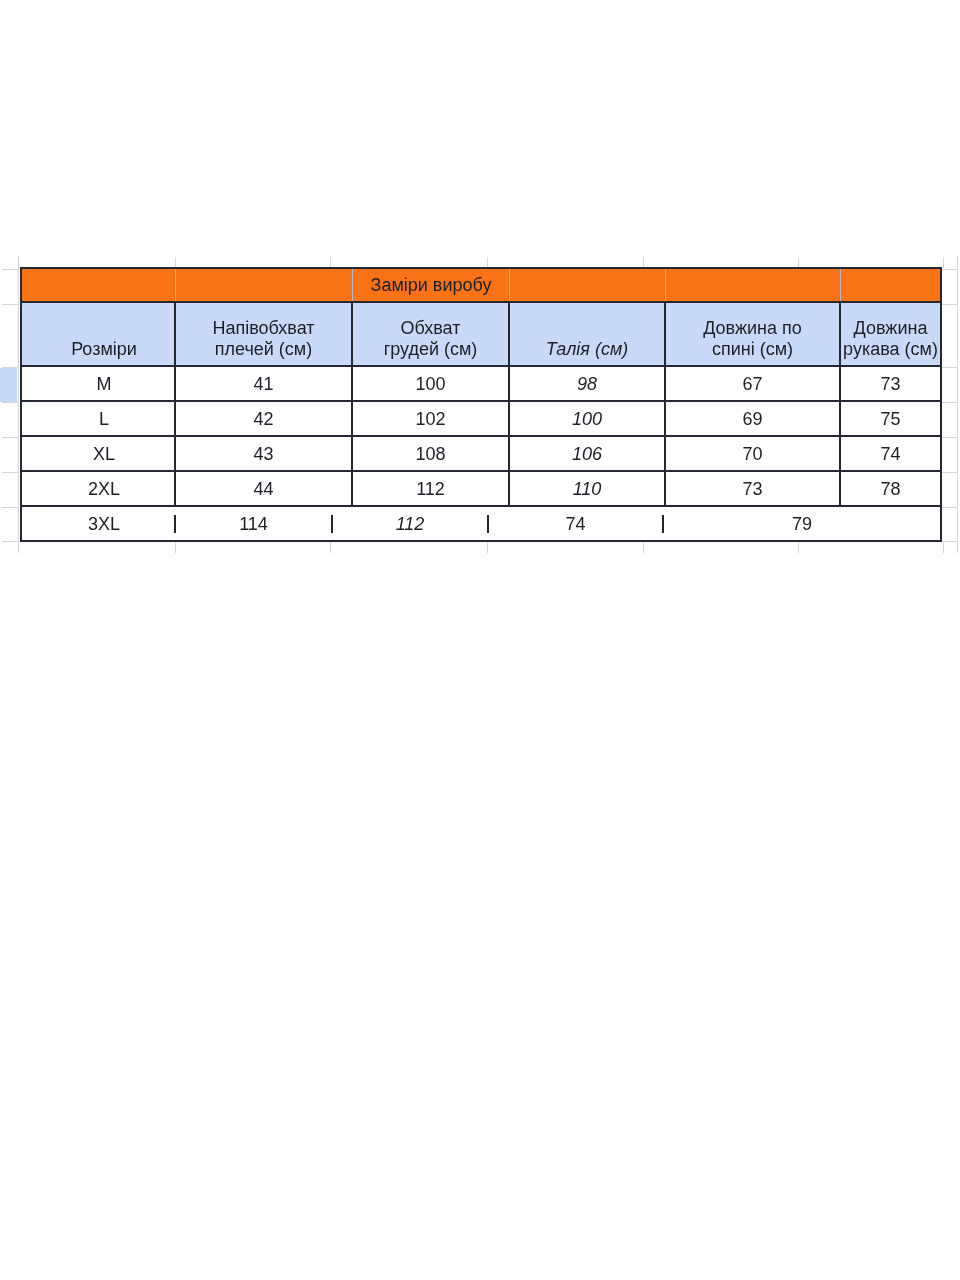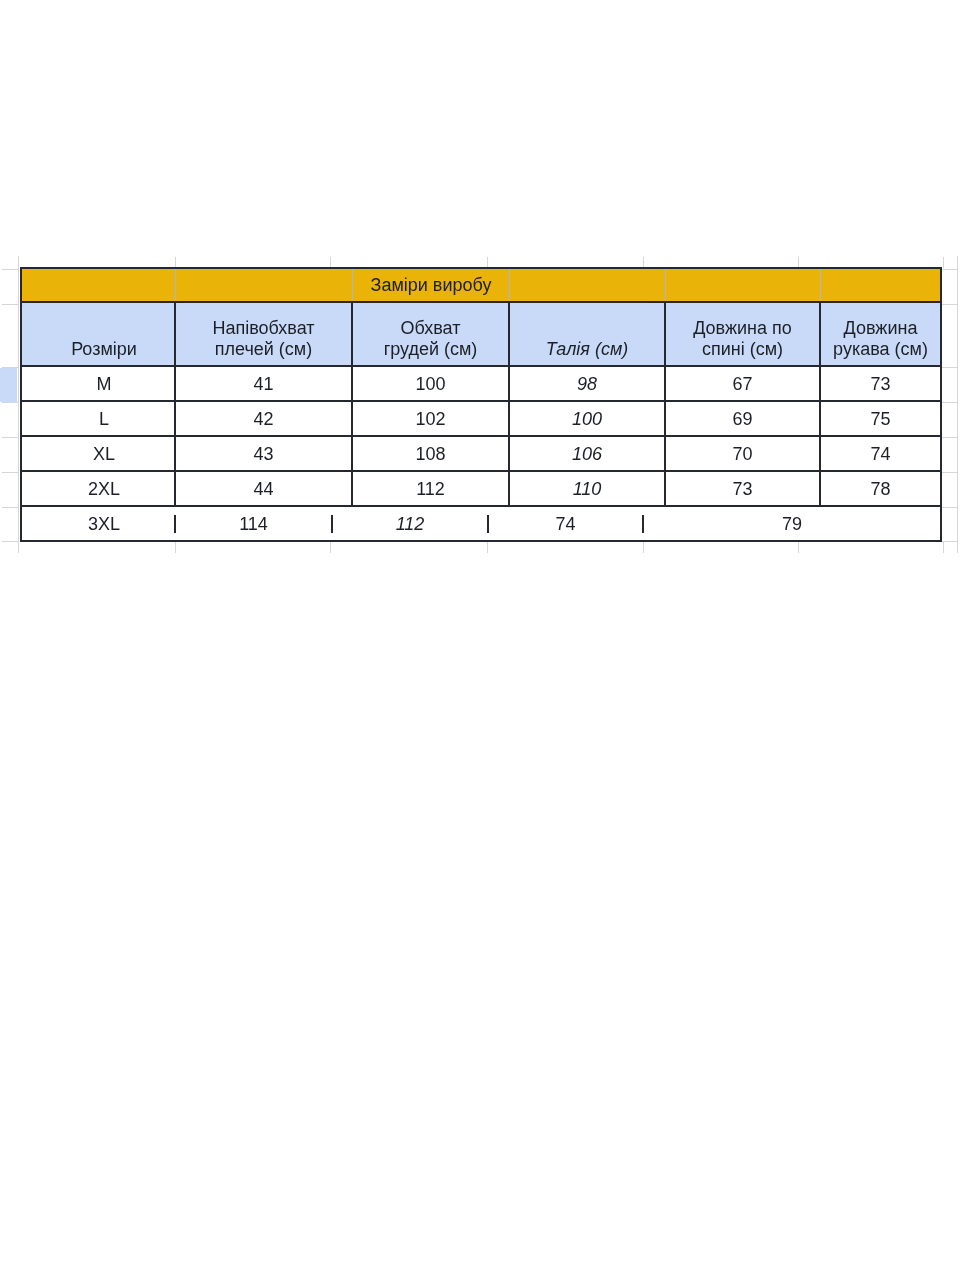--- a/index.html
+++ b/index.html
@@ -41,37 +41,37 @@
     box-sizing: border-box;
     background: #ffffff;
     display: flex;
     flex-direction: column;
   }
   .row {
     display: flex;
     box-sizing: border-box;
   }
   .row.bordered { border-bottom: 2px solid #252830; }
-  .row.title-row   { height: 34px; background: #eab308; }
+  .row.title-row   { height: 34px; background: #f97316; }
   .row.header-row  { height: 64px; background: #c9daf8; }
   .row.data-row    { height: 35px; background: #ffffff; }
   .row.data-row.last { flex: 1; align-items: center; }
 
   .cell {
     box-sizing: border-box;
     display: flex;
     justify-content: center;
     font-size: 18px;
     overflow: hidden;
   }
   .c1 { width: 154px; padding-left: 12px; }
   .c2 { width: 177px; }
   .c3 { width: 157px; }
   .c4 { width: 156px; font-style: italic; }
-  .c5 { width: 155px; }
+  .c5 { width: 175px; }
   .c6 { flex: 1; }
 
   
   .title-row .cell { border-right: 1px solid #a9b7d5; align-items: center; }
   .title-row .cell:last-child { border-right: none; }
 
   
   .header-row .cell, .data-row .cell { border-right: 2px solid #252830; }
   .header-row .cell:last-child, .data-row .cell:last-child { border-right: none; }
 

